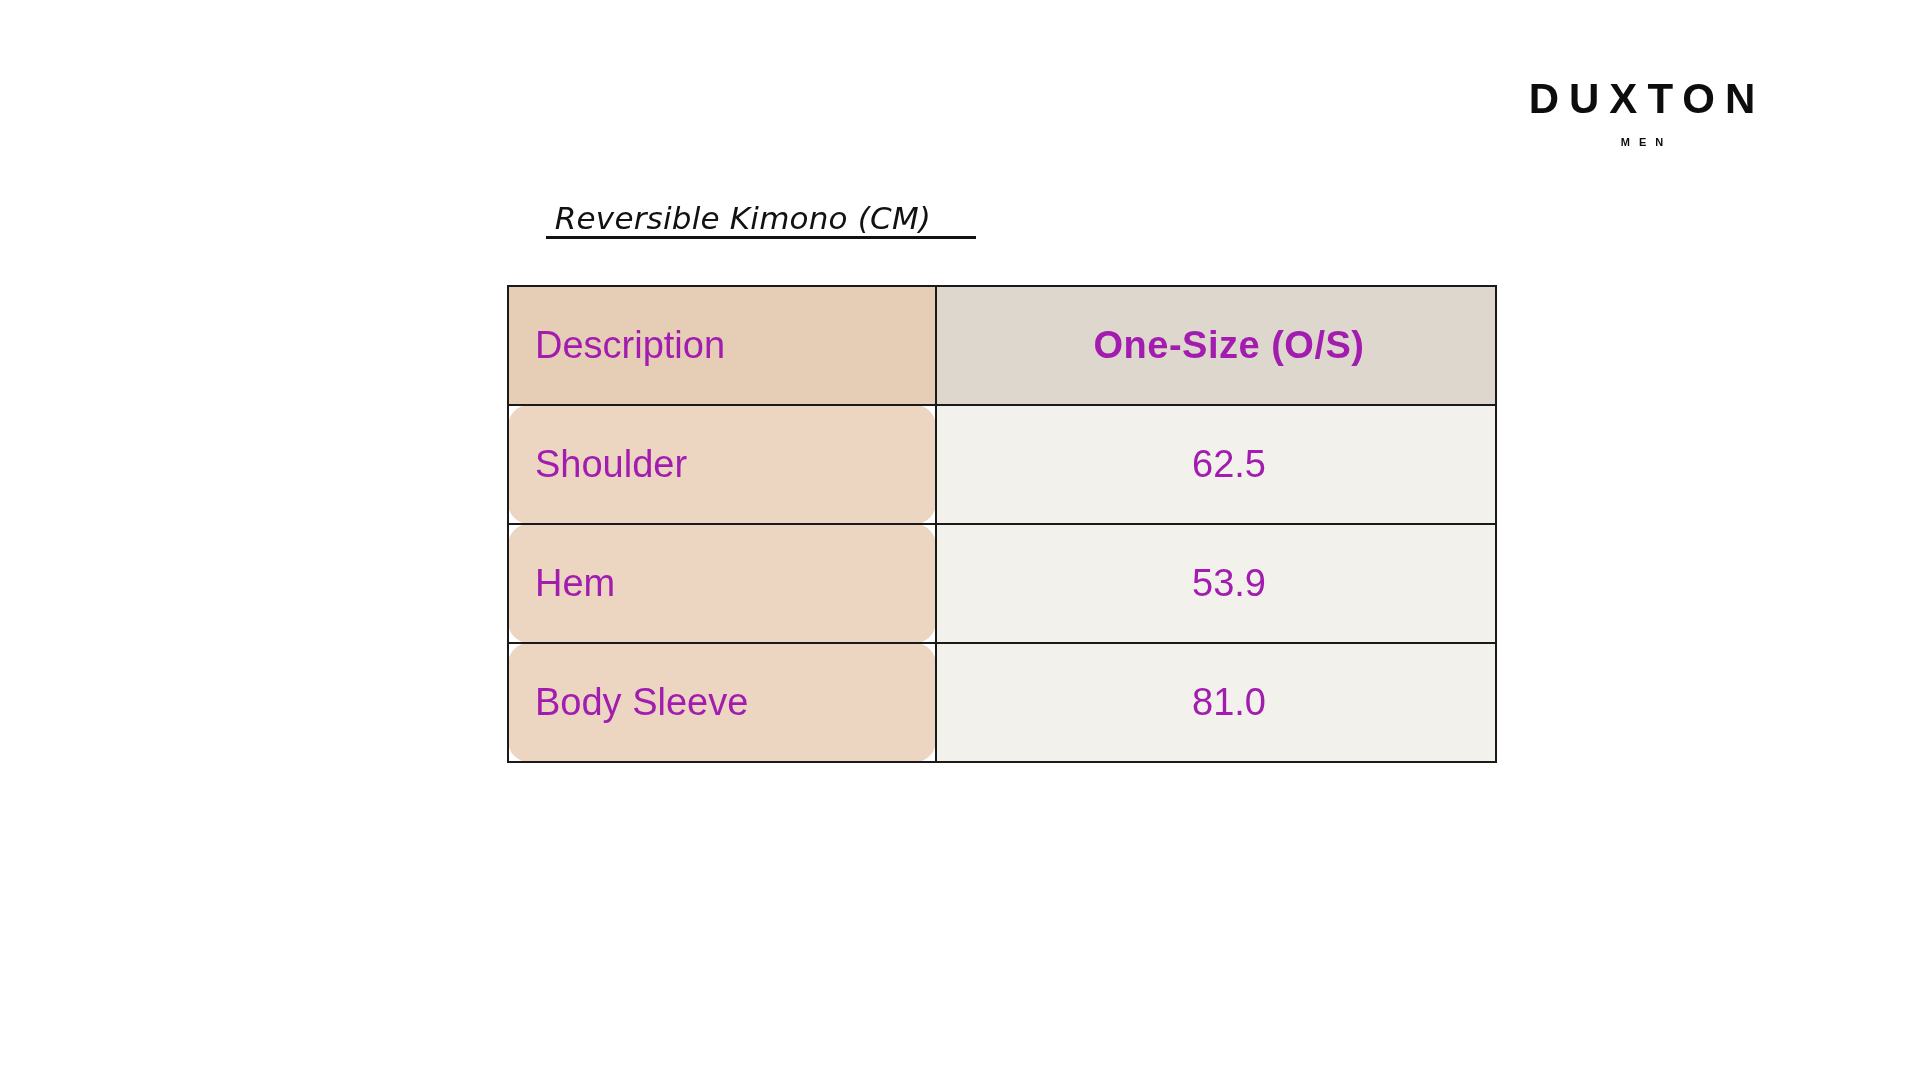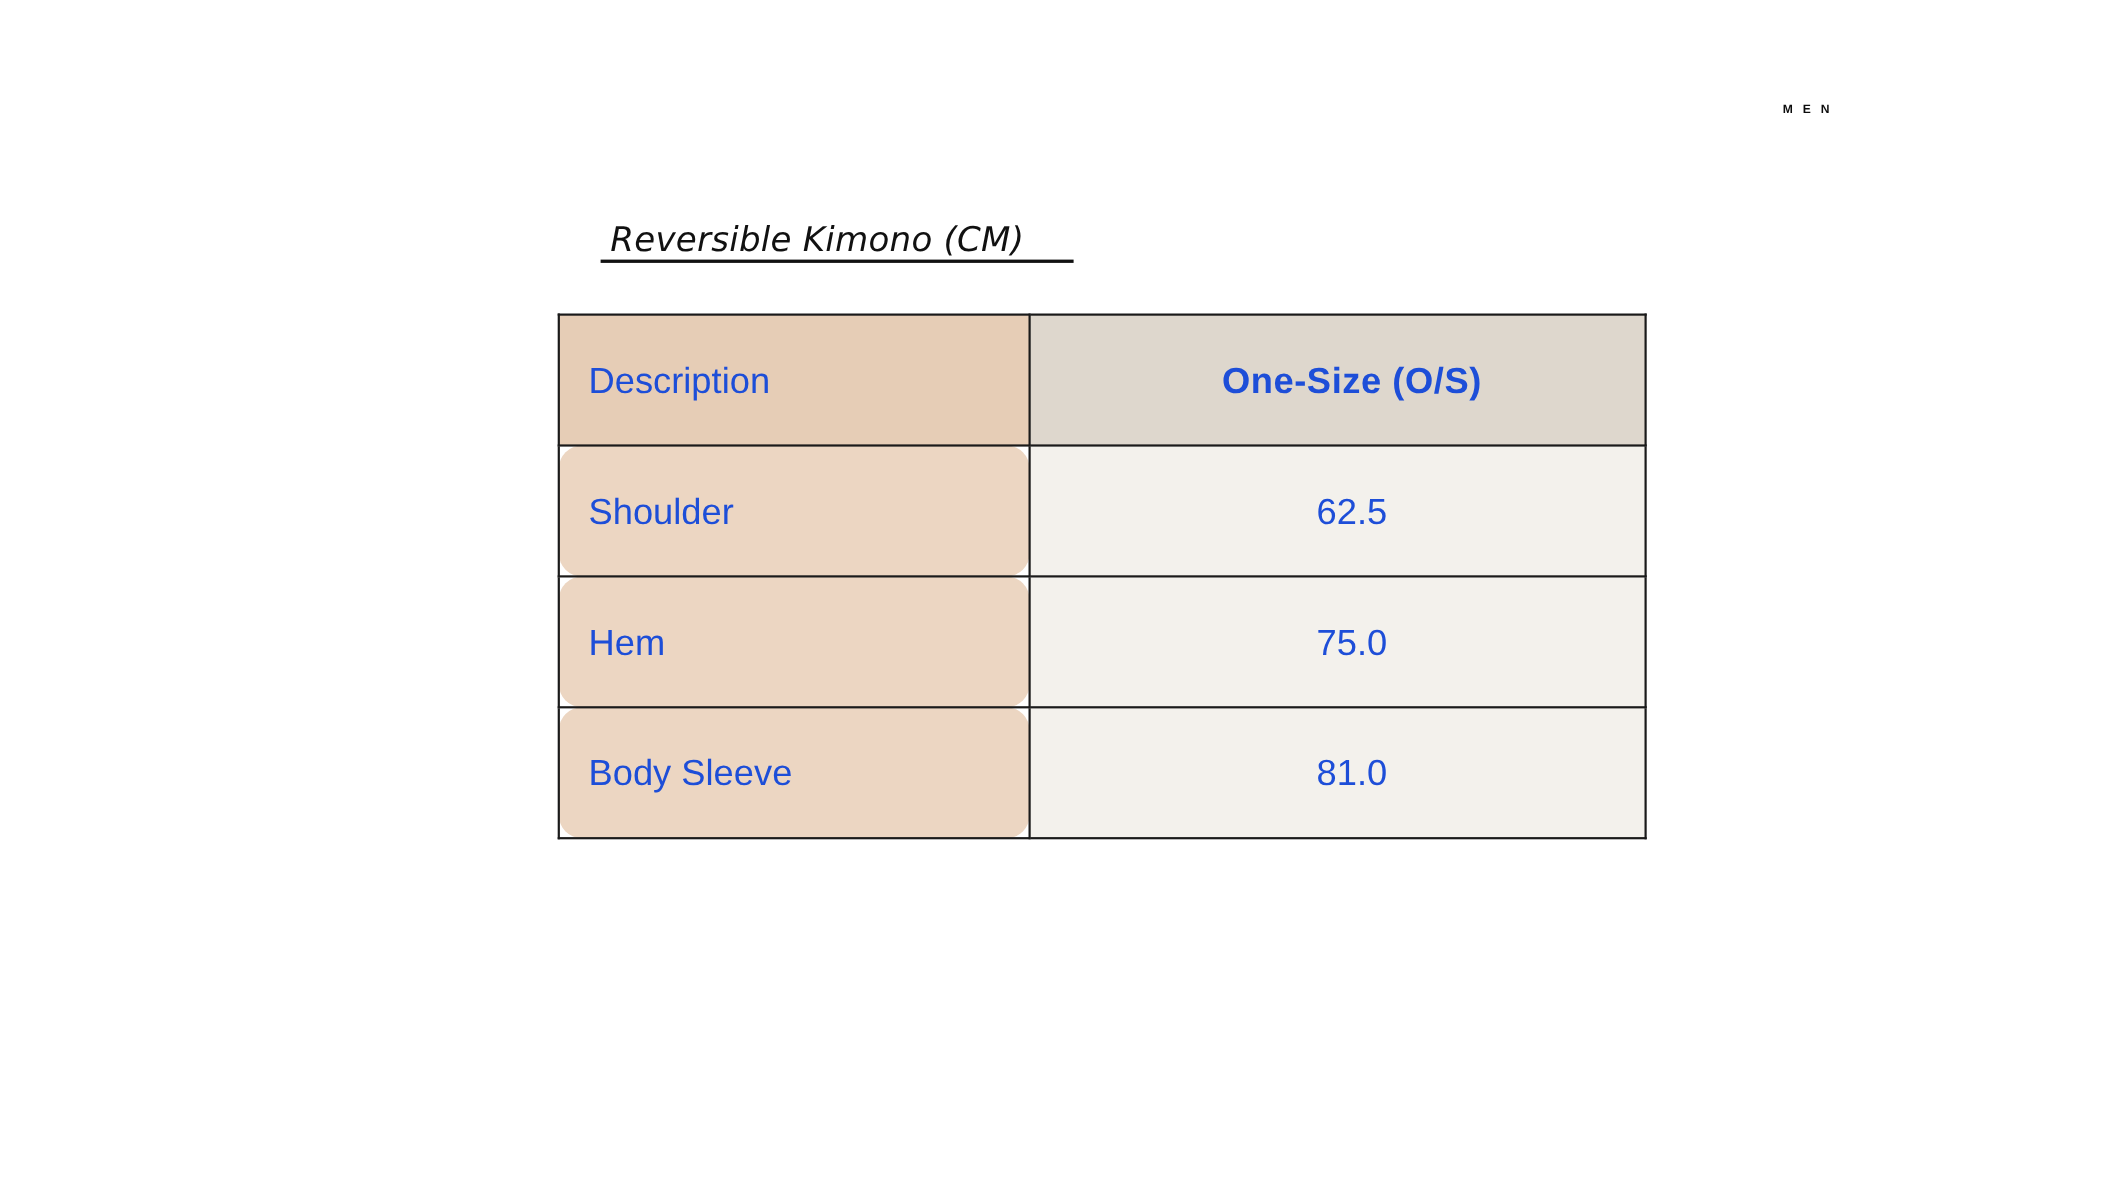--- a/index.html
+++ b/index.html
@@ -72,22 +72,22 @@
     left: 507px;
     top: 285px;
     width: 932px;
     border-collapse: collapse;
     table-layout: fixed;
   }
   .size-table tr { height: 119px; }
   .size-table td {
     border: 2.5px solid #1a1a1a;
     padding: 0 0 0 26px;
-    font-size: 33px;
-    color: #1d4ed8;
+    font-size: 38px;
+    color: #a21caf;
     vertical-align: middle;
     margin-left: 39px;
   }
   .col-desc { width: 400px; }
   .col-val  { width: 532px; }
 
   .head-desc {
     background: #e6cdb6;
     font-size: 34px;
   }
@@ -106,40 +106,41 @@
   .cell-val {
     background: #f3f1ec;
     text-align: center;
     padding-left: 0;
   }
 </style>
 </head>
 <body>
 
 <div class="brand">
+  <div class="brand-name">DUXTON</div>
   <div class="brand-sub">MEN</div>
 </div>
 
 <div class="title-row">
   <div class="title-text">Reversible Kimono (CM)</div>
   <div class="title-rule"></div>
 </div>
 
 <table class="size-table">
   <tbody>
     <tr>
       <td class="head-desc col-desc">Description</td>
       <td class="head-val col-val">One-Size (O/S)</td>
     </tr>
     <tr>
       <td class="cell-desc col-desc">Shoulder</td>
       <td class="cell-val col-val">62.5</td>
     </tr>
     <tr>
       <td class="cell-desc col-desc">Hem</td>
-      <td class="cell-val col-val">75.0</td>
+      <td class="cell-val col-val">53.9</td>
     </tr>
     <tr>
       <td class="cell-desc col-desc">Body Sleeve</td>
       <td class="cell-val col-val">81.0</td>
     </tr>
   </tbody>
 </table>
 
 </body></html>

